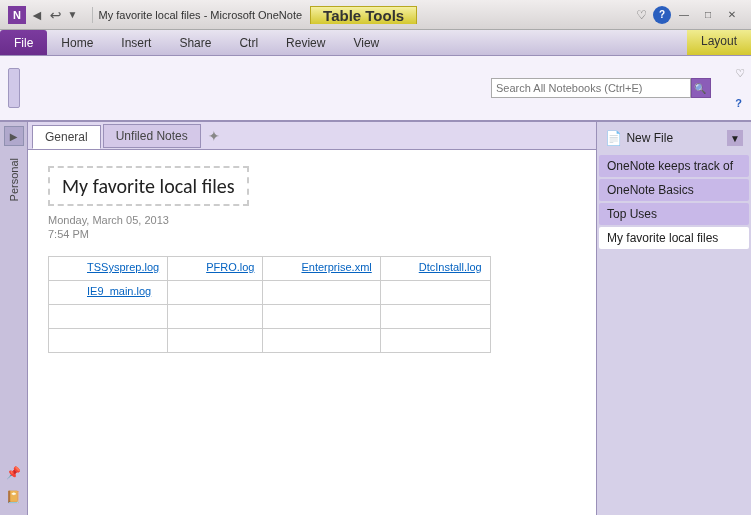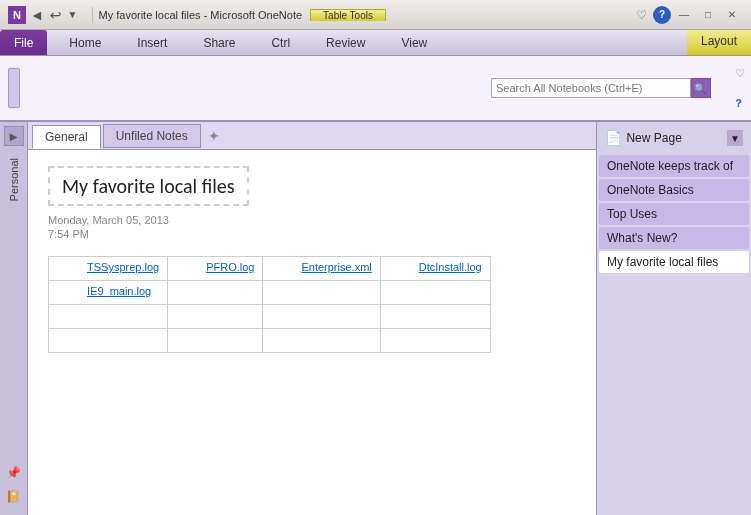--- a/index.html
+++ b/index.html
@@ -8,37 +8,36 @@
     
     .title-bar {
       display: flex; align-items: center;
       background: linear-gradient(to bottom, #f0eded, #d8d4d4);
       height: 30px; padding: 0 8px;
       border-bottom: 1px solid #aaa;
     }
     .quick-access { display: flex; align-items: center; gap: 4px; margin-right: 8px; }
     .table-tools-tab {
       background: linear-gradient(to bottom, #f5f0a0, #d4c830);
-      padding: 0 12px; font-size: 10px; font-weight: normal; color: #333;
+      padding: 0 12px; font-size: 15px; font-weight: bold; color: #333;
       border: 1px solid #b8a820; border-bottom: none;
       margin-left: 8px;
     }
     .title-btn {
       width: 22px; height: 22px; display: flex; align-items: center; justify-content: center;
       font-size: 10px; cursor: pointer; background: transparent; border: none;
       color: #555;
     }
 
     
     .ribbon-tabs {
       display: flex; align-items: stretch;
       background: linear-gradient(to bottom, #e8e4f0, #c8c0dc);
       height: 26px;
       border-bottom: 1px solid #9a90b8;
-      gap: 8px;
     }
     .ribbon-tab {
       padding: 4px 14px; font-size: 12px; cursor: pointer;
       color: #333; border: none; background: transparent;
       display: flex; align-items: center;
     }
     .ribbon-tab.active {
       background: linear-gradient(to bottom, #7b3b9e, #6a2d8c);
       color: white; border-radius: 3px 3px 0 0;
     }
@@ -323,24 +322,23 @@
             <td class="empty-cell"></td>
           </tr>
         </tbody>
       </table>
     </div>
   </div>
 
   <div class="right-panel">
     <div class="new-page-btn">
       <span class="new-page-icon">📄</span>
-      <span>New Page</span>
+      <span>New File</span>
       <div class="new-page-dropdown">▼</div>
     </div>
 
     <div class="page-item">OneNote keeps track of</div>
     <div class="page-item">OneNote Basics</div>
     <div class="page-item">Top Uses</div>
-    <div class="page-item">What's New?</div>
     <div class="page-item active">My favorite local files</div>
   </div>
 
 </div>
 
 </body></html>

